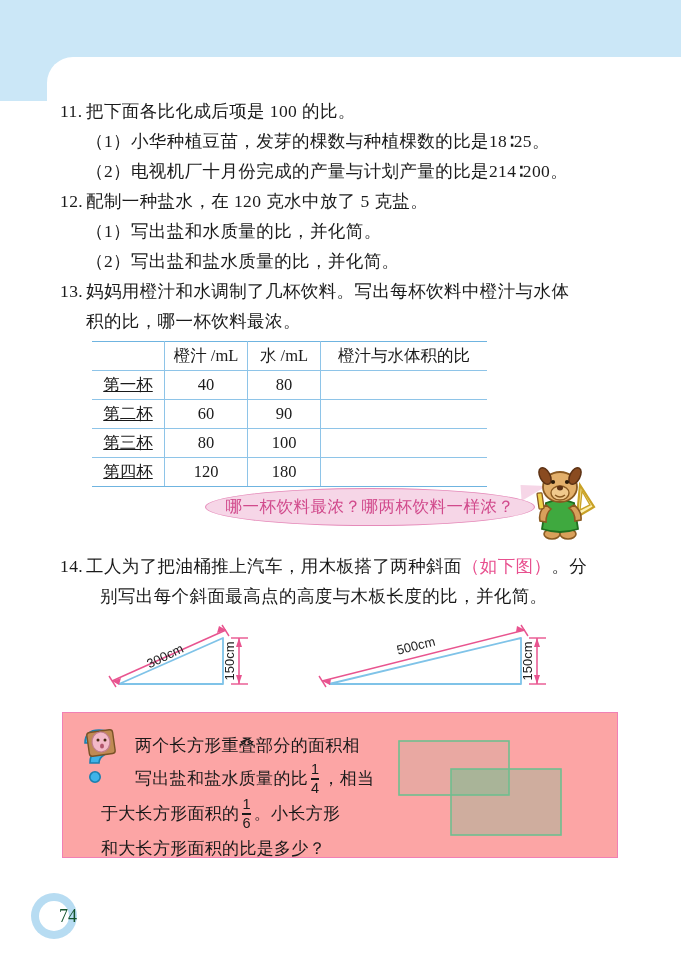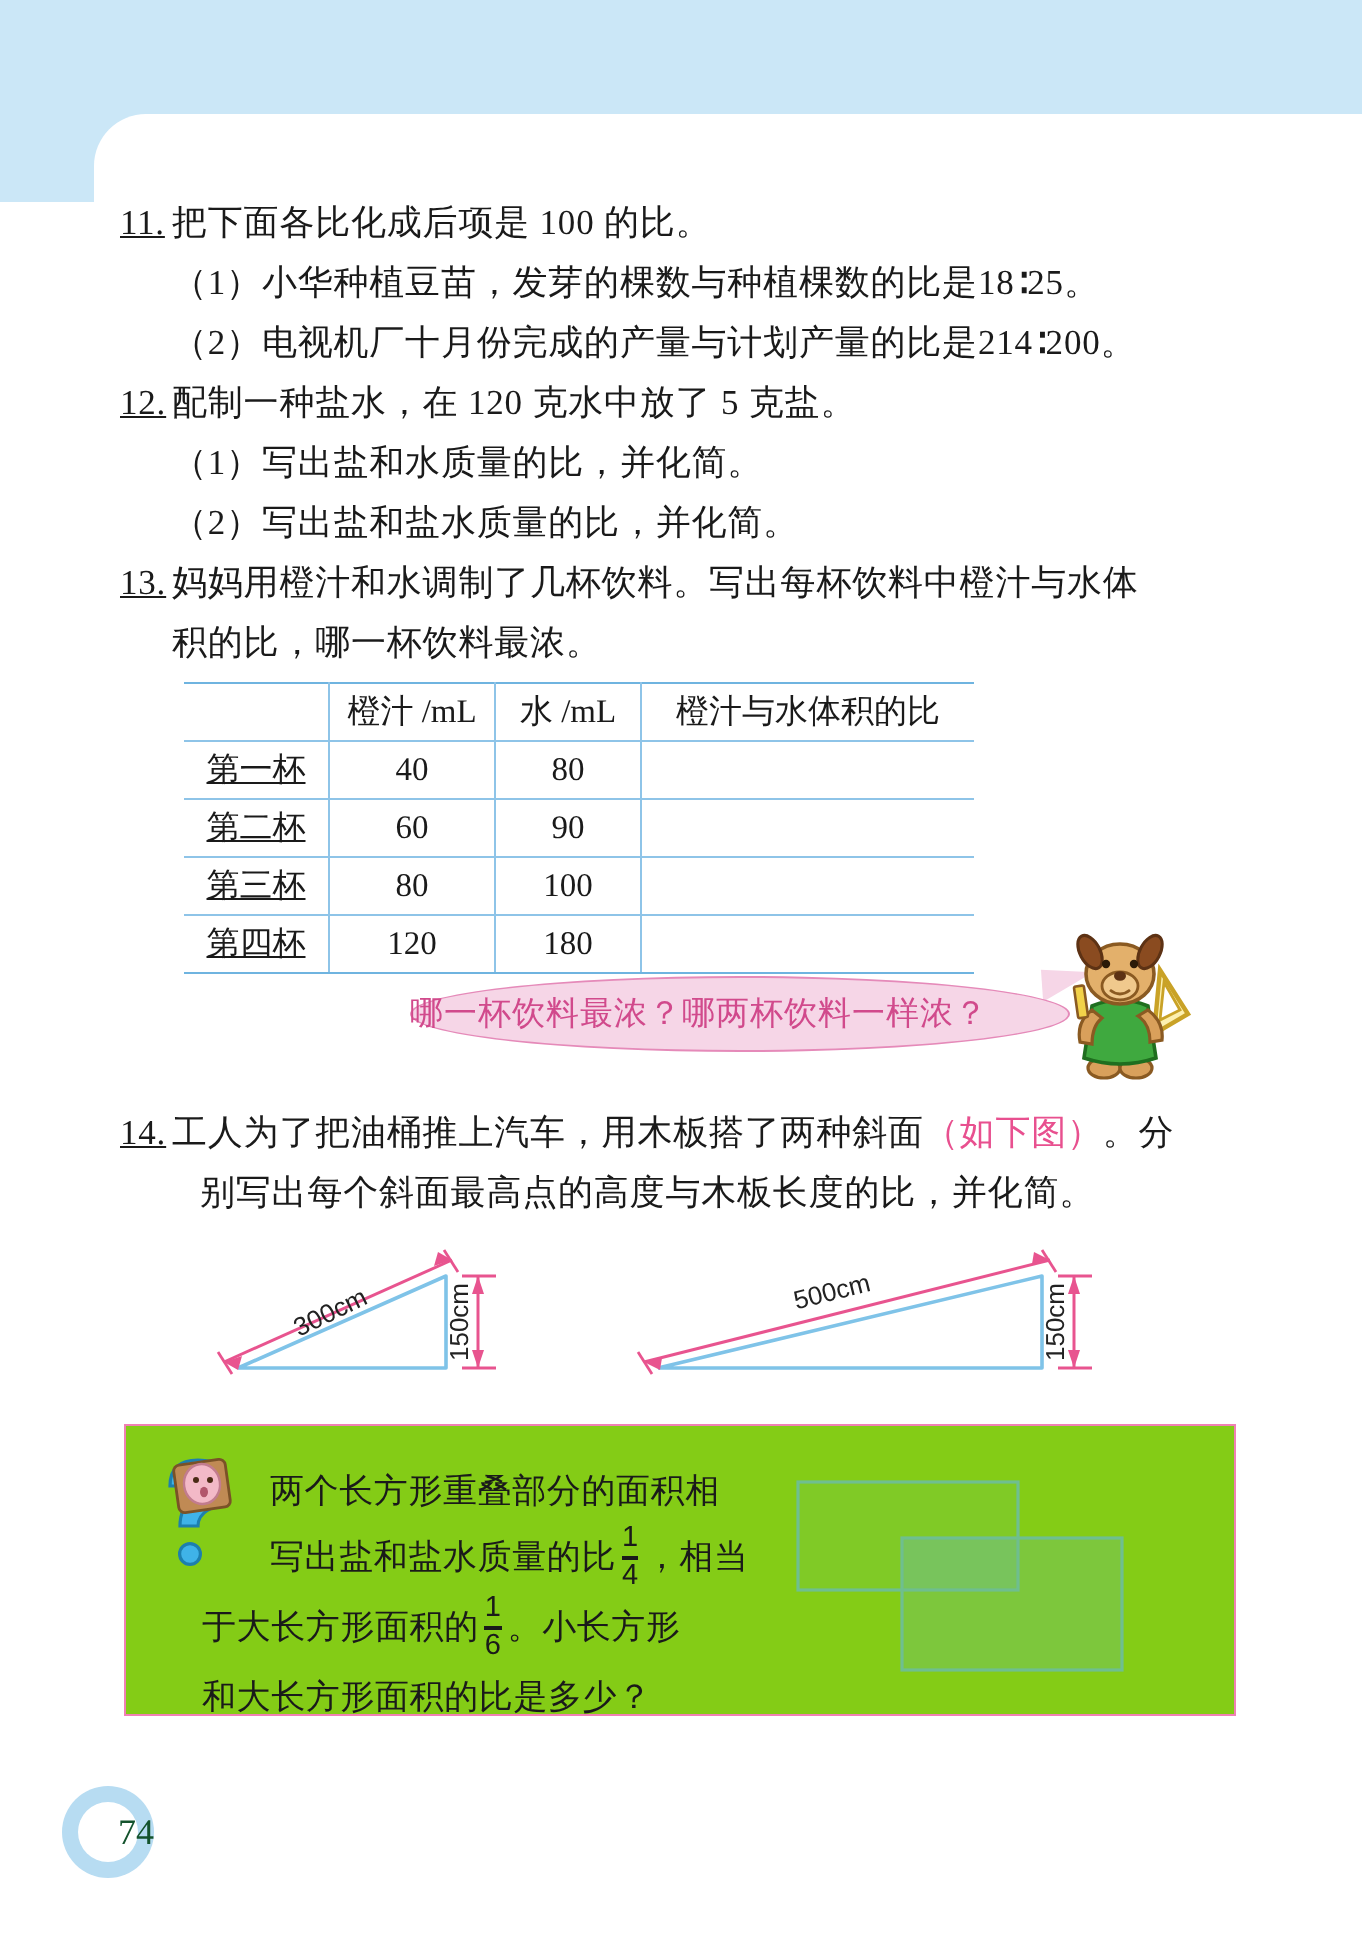--- a/index.html
+++ b/index.html
@@ -54,21 +54,20 @@
   .q-line {
     font-size: 17.5px;
     line-height: 30px;
     letter-spacing: 0.4px;
     white-space: nowrap;
   }
   .q-num {
     display: inline-block;
     width: 26px;
     font-family: "Liberation Serif", serif;
-    text-decoration: underline;
   }
   .q-indent {
     padding-left: 26px;
   }
   .q-indent2 {
     padding-left: 40px;
   }
   .pink-text { color: #e8508f; }
 
   
@@ -121,21 +120,21 @@
     background: #f6d6e7;
     border: 1.4px solid #e58ab9;
     border-radius: 165px / 19px;
     box-sizing: border-box;
   }
   #bubble-text {
     position: absolute;
     left: 0; top: 0;
     width: 330px; height: 38px;
     line-height: 38px;
-    text-align: left;
+    text-align: center;
     font-size: 16.5px;
     color: #d14a8c;
     letter-spacing: 0.5px;
   }
   #bubble-tail {
     position: absolute;
     left: 316px; top: -4px;
     width: 0; height: 0;
     border-left: 26px solid #f6d6e7;
     border-top: 3px solid transparent;
@@ -162,21 +161,21 @@
   }
 
   
   #thinkbox {
     position: absolute;
     left: 62px;
     top: 712px;
     width: 556px;
     height: 146px;
     border: 1.6px solid #f180b4;
-    background: #84cc16;
+    background: #fca5a5;
     box-sizing: border-box;
   }
   #thinkbox-icon {
     position: absolute;
     left: 12px; top: 12px;
     width: 56px; height: 62px;
   }
   #thinkbox-text {
     position: absolute;
     left: 38px; top: 16px;

